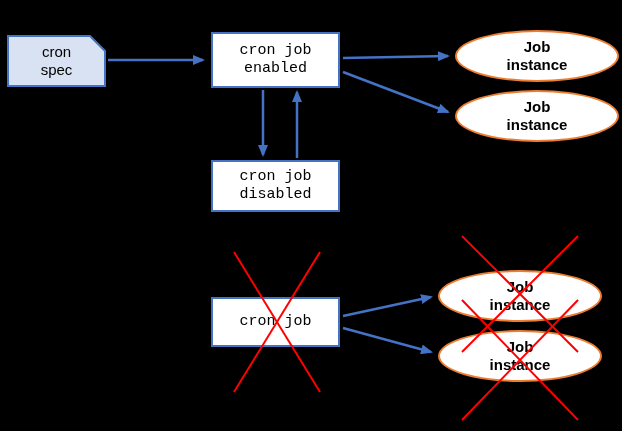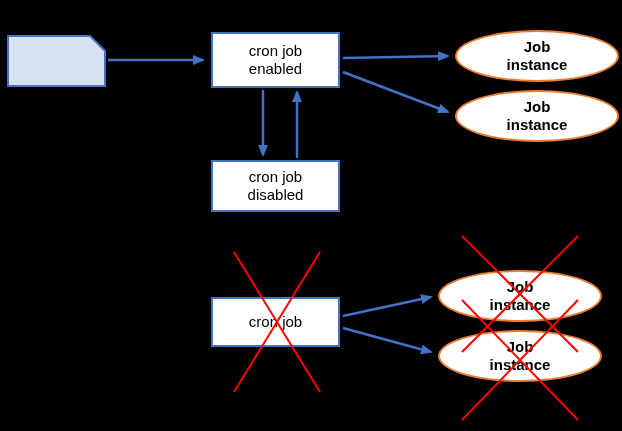--- a/index.html
+++ b/index.html
@@ -34,20 +34,21 @@
     text-align: center;
     white-space: pre-line;
     font-size: 15px;
     line-height: 1.18;
     color: var(--text, #000000);
     box-sizing: border-box;
   }
   .rect {
     background: var(--node-fill, #ffffff);
     border: 2px solid var(--node-border, #4472C4);
+    font-family: Liberation Mono, monospace;
   }
   .ellipse {
     background: var(--ellipse-fill, #ffffff);
     border: 2px solid var(--ellipse-border, #ED7D31);
     border-radius: 50%;
     font-weight: bold;
   }
   .spec-label {
     
     background: transparent;
@@ -88,20 +89,22 @@
 
     <line class="arrow" x1="108" y1="60" x2="203" y2="60" marker-end="url(#arrowhead)"></line>
     <line class="arrow" x1="343" y1="58" x2="448" y2="56" marker-end="url(#arrowhead)"></line>
     <line class="arrow" x1="343" y1="72" x2="448" y2="112" marker-end="url(#arrowhead)"></line>
     <line class="arrow" x1="263" y1="90" x2="263" y2="155" marker-end="url(#arrowhead)"></line>
     <line class="arrow" x1="297" y1="158" x2="297" y2="92" marker-end="url(#arrowhead)"></line>
     <line class="arrow" x1="343" y1="316" x2="431" y2="297" marker-end="url(#arrowhead)"></line>
     <line class="arrow" x1="343" y1="328" x2="431" y2="352" marker-end="url(#arrowhead)"></line>
   </svg>
 
+  <div class="node spec-label" style="left:8px; top:36px; width:97px; height:50px;">cron
+spec</div>
 
   <div class="node rect" style="left:211px; top:32px; width:129px; height:56px;">cron job
 enabled</div>
 
   <div class="node ellipse" style="left:455px; top:30px; width:164px; height:52px;">Job
 instance</div>
 
   <div class="node ellipse" style="left:455px; top:90px; width:164px; height:52px;">Job
 instance</div>
 

